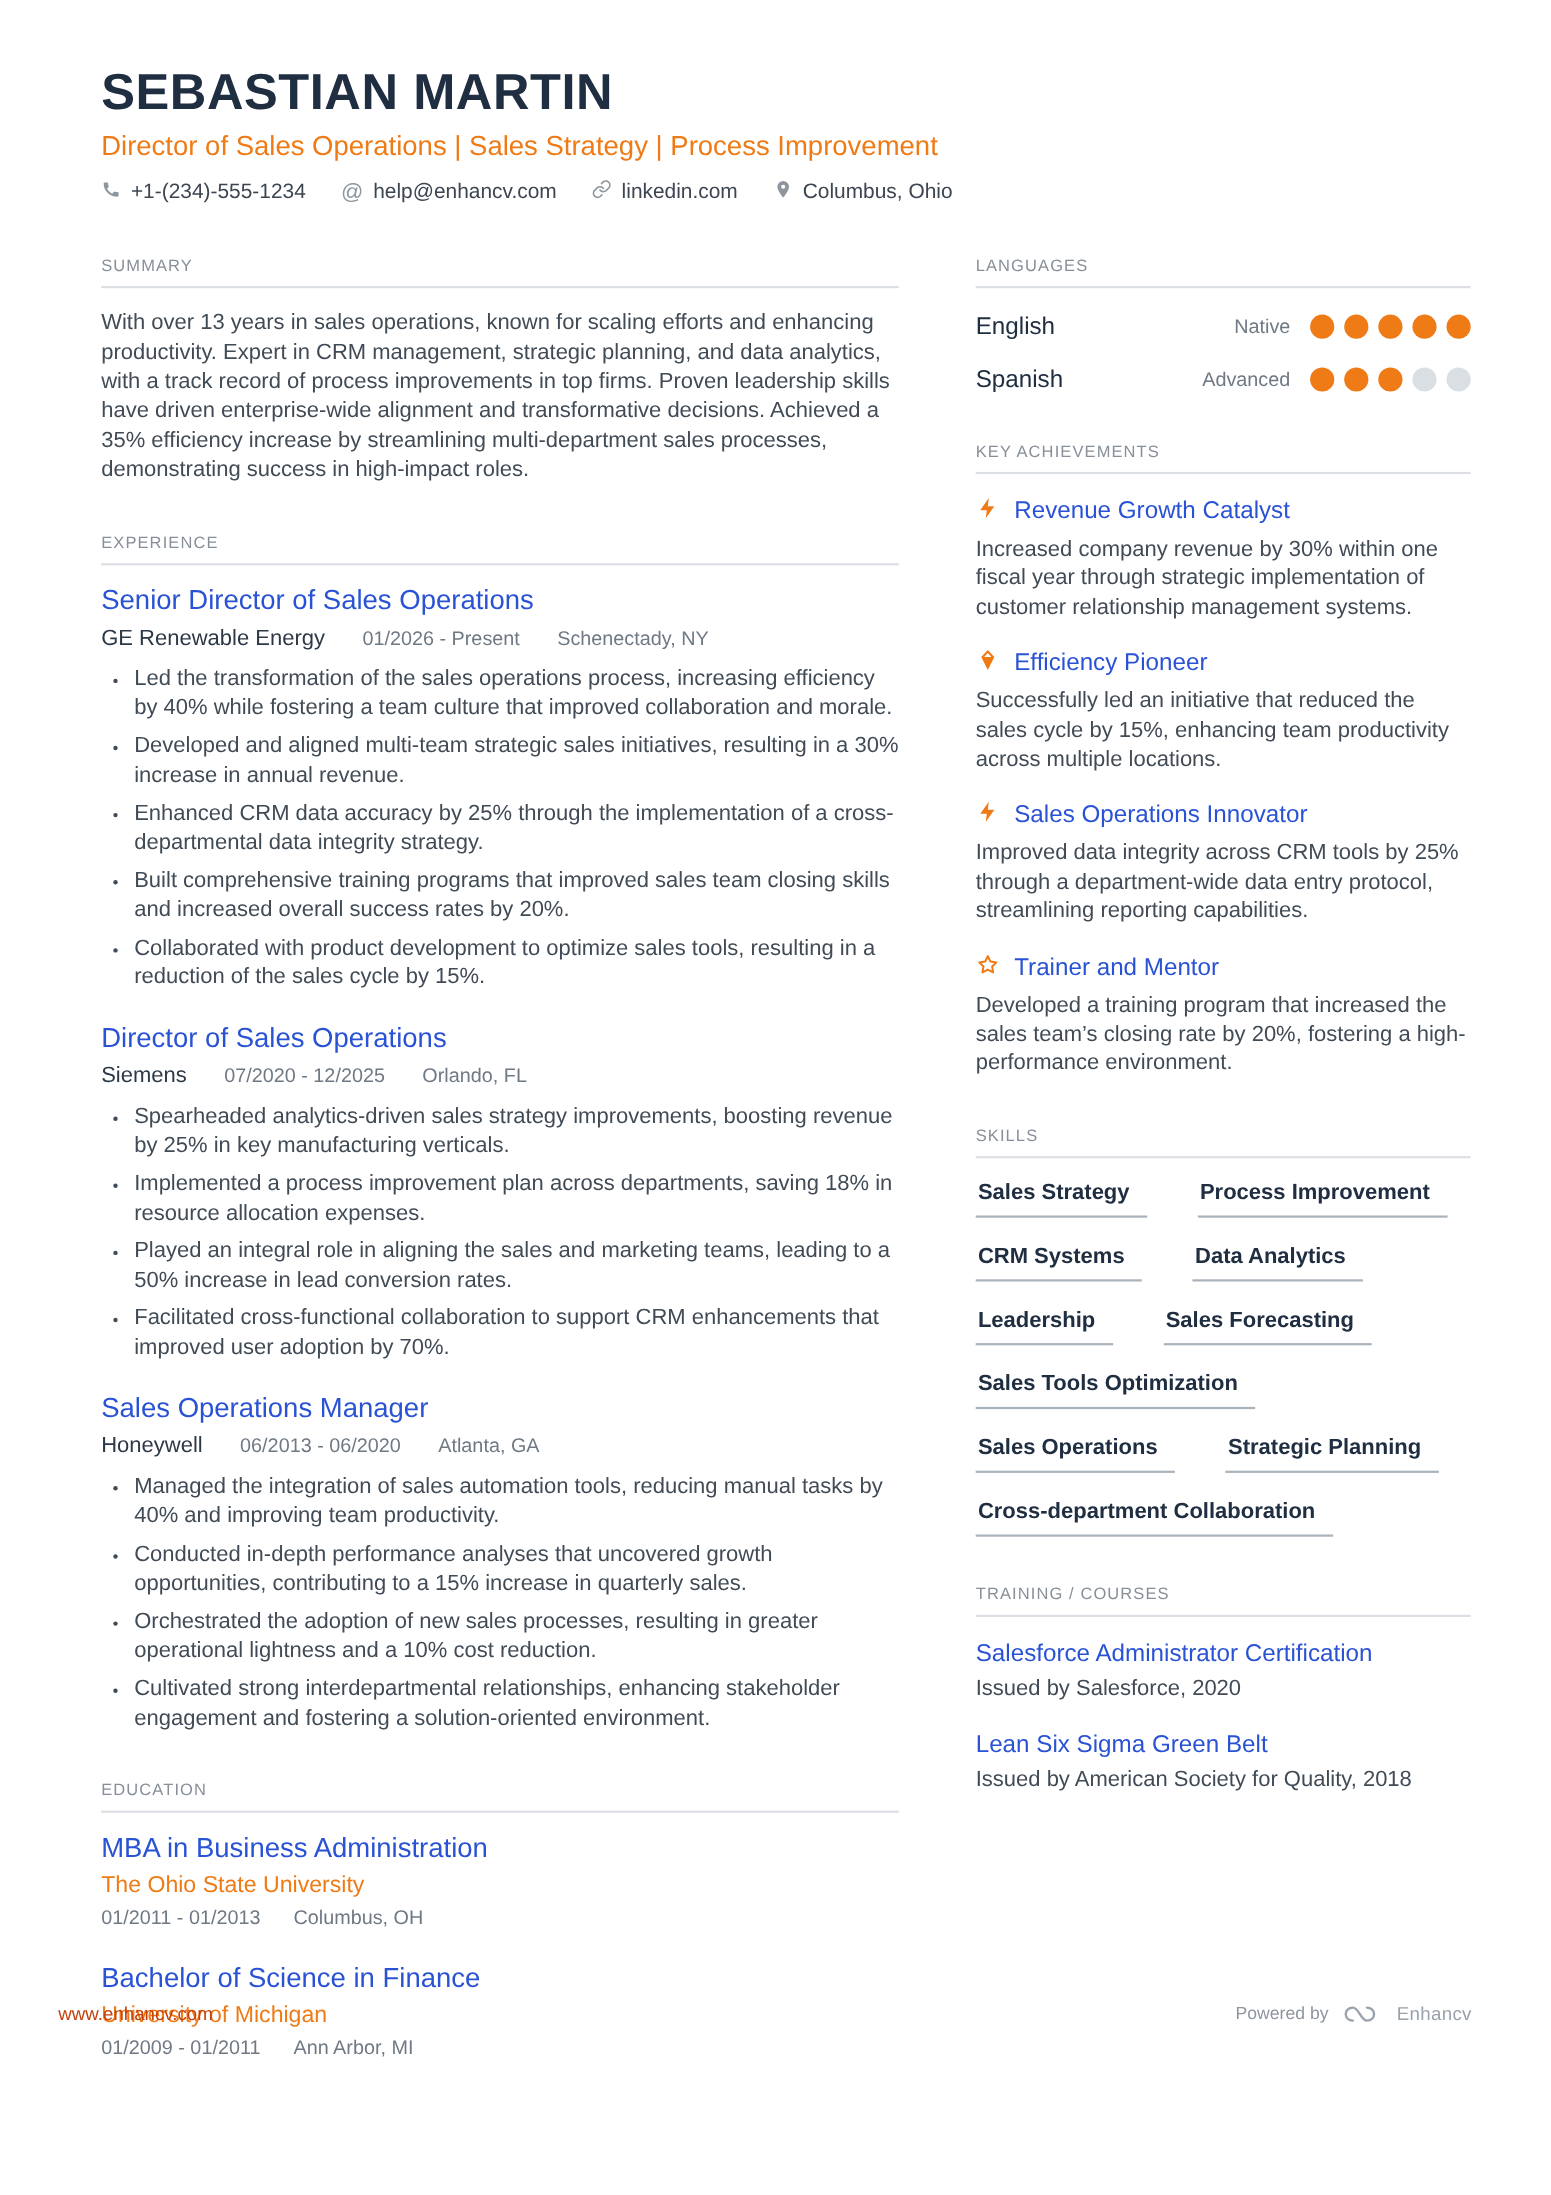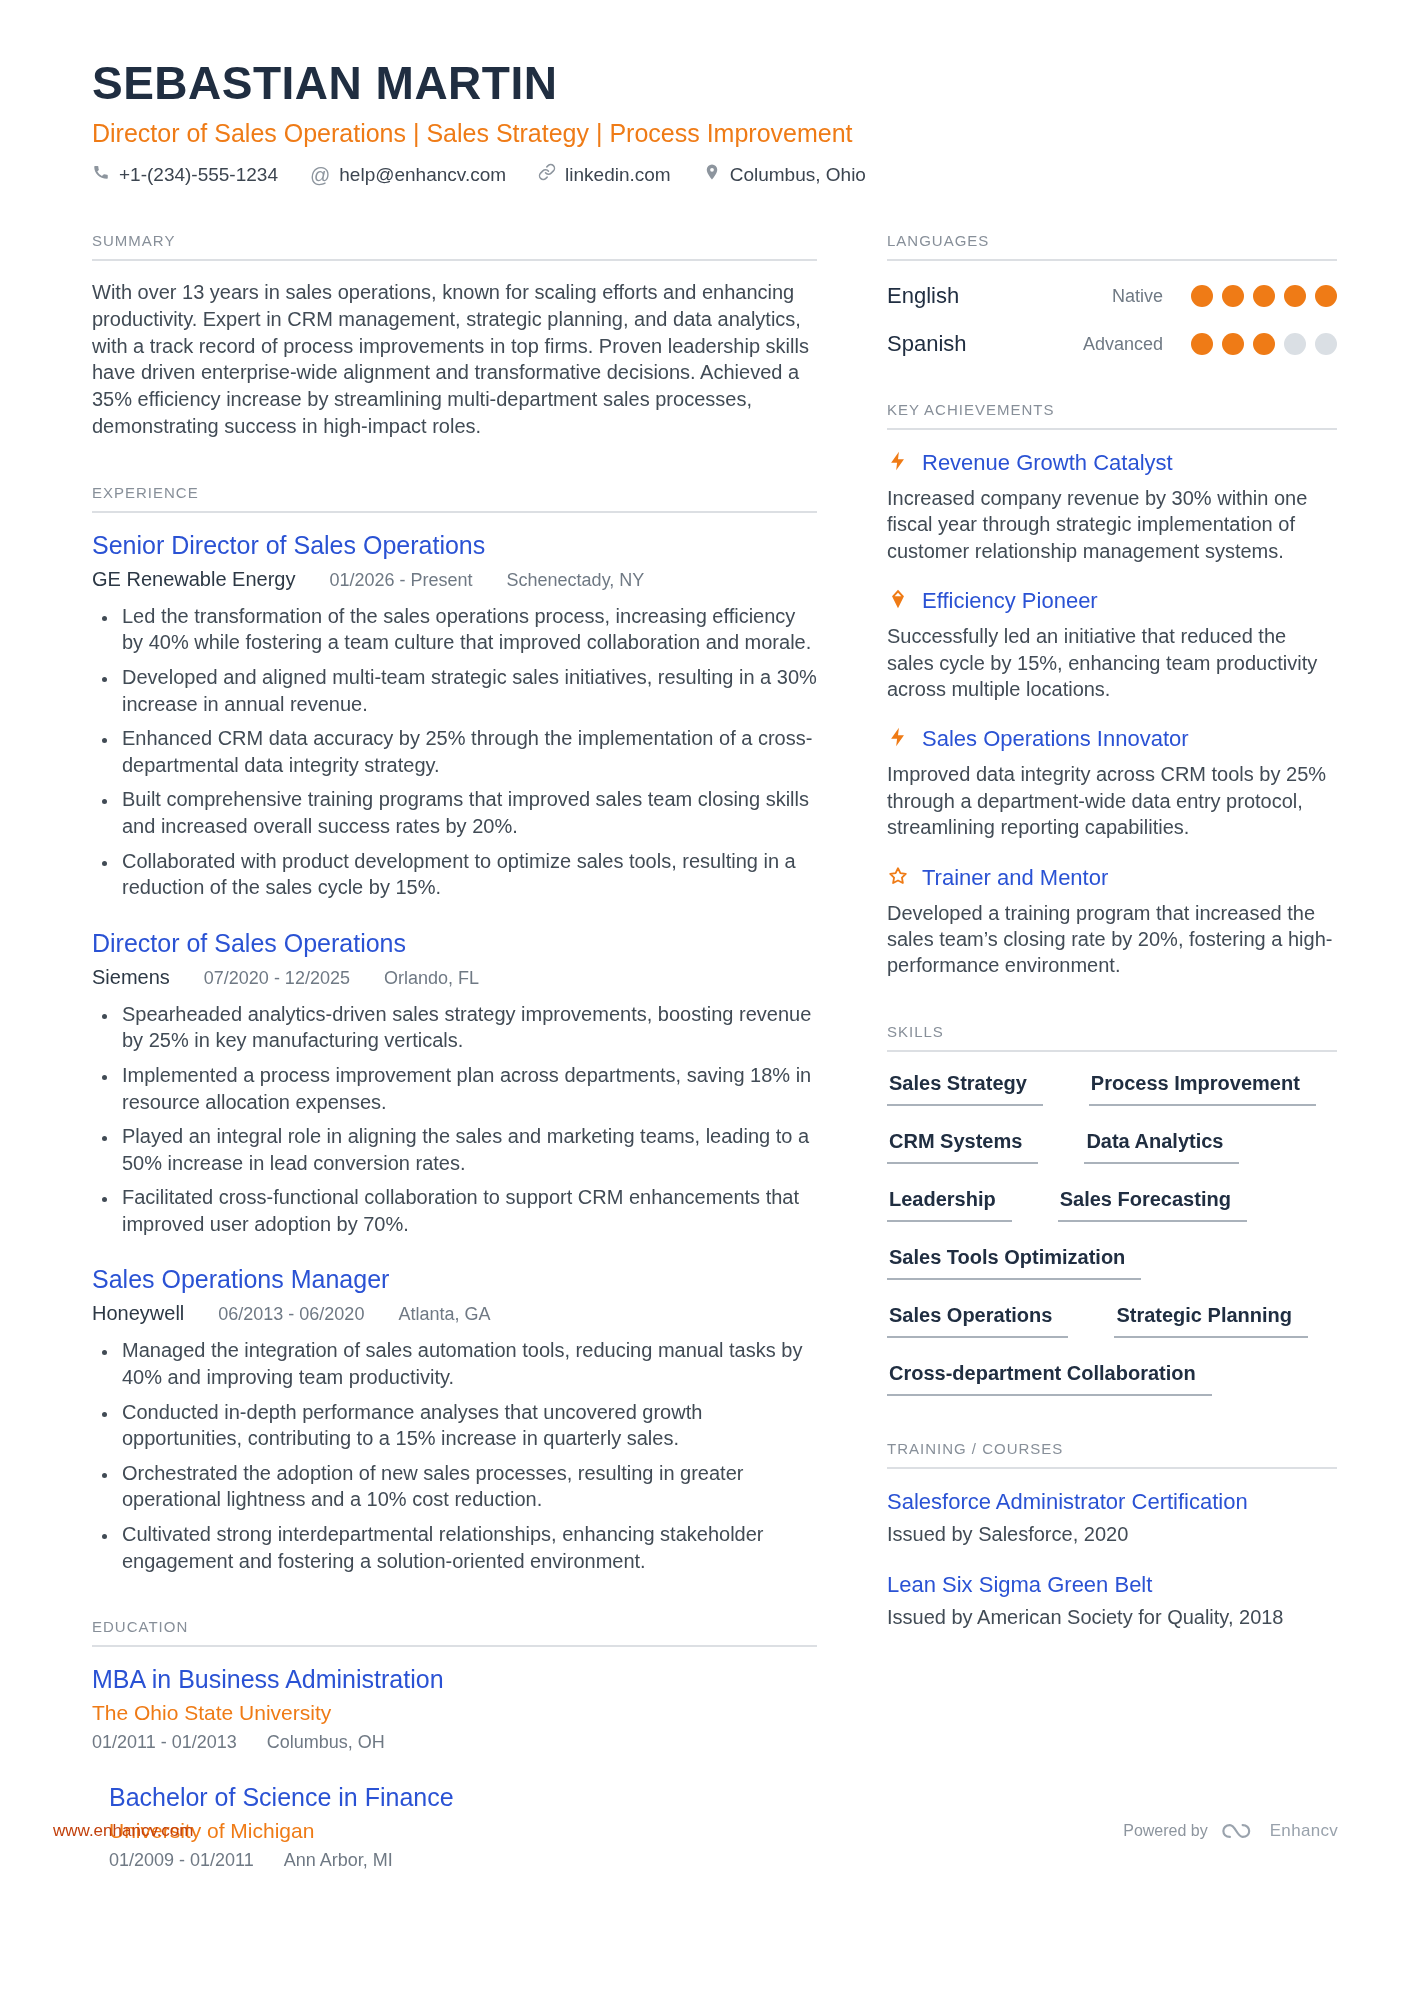--- a/index.html
+++ b/index.html
@@ -35,21 +35,21 @@
   .bullets li { font-size: 20px; line-height: 1.33; color: #414b55; margin-bottom: 8px; padding-left: 4px; }
   .bullets li::marker { color: #414b55; font-size: 15px; }
 
   .edu { margin-top: 24px; }
   .edu.first { margin-top: 18px; }
   .edu-school { margin-top: 7px; font-size: 21px; color: #ef7b16; }
   .edu-meta { display: flex; gap: 30px; margin-top: 7px; }
 
   .lang-row { display: flex; align-items: center; margin-top: 22px; }
   .lang-name { flex: 1; font-size: 22px; color: #202e41; }
-  .lang-level { font-size: 18px; color: #6f7984; margin-right: 28px; }
+  .lang-level { font-size: 18px; color: #6f7984; margin-right: 18px; }
   .dots { display: flex; gap: 9px; }
   .dot { width: 22px; height: 22px; border-radius: 50%; background: #ef7b16; }
   .dot.empty { background: #dadfe4; }
 
   .ach { margin-top: 24px; }
   .ach.first { margin-top: 20px; }
   .ach-head { display: flex; align-items: flex-start; gap: 13px; }
   .ach-icon { flex: none; display: flex; }
   .ach-title { font-size: 22px; color: #2a52d4; }
   .ach-text { margin-top: 9px; font-size: 20px; line-height: 1.32; color: #414b55; }
@@ -175,21 +175,21 @@
 
           <div class="edu first">
             <div class="edu-title">MBA in Business Administration</div>
             <div class="edu-school">The Ohio State University</div>
             <div class="edu-meta">
               <span class="meta-text">01/2011 - 01/2013</span>
               <span class="meta-text">Columbus, OH</span>
             </div>
           </div>
 
-          <div class="edu" style="margin-top:30px;margin-left:17px;">
+          <div class="edu" style="margin-top:30px;">
             <div class="edu-title">Bachelor of Science in Finance</div>
             <div class="edu-school">University of Michigan</div>
             <div class="edu-meta">
               <span class="meta-text">01/2009 - 01/2011</span>
               <span class="meta-text">Ann Arbor, MI</span>
             </div>
           </div>
         </section>
       </div>
 

